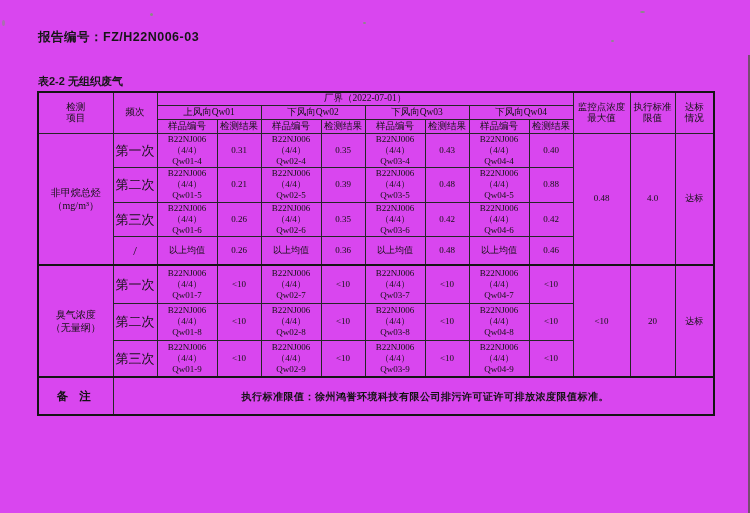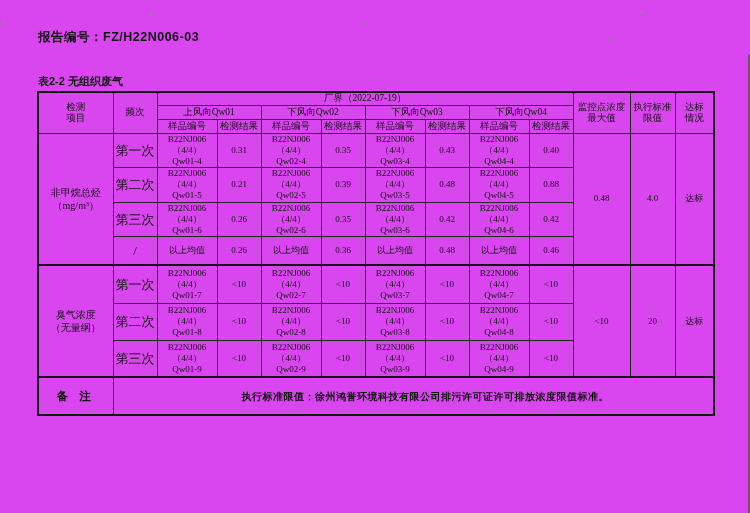--- a/index.html
+++ b/index.html
@@ -95,21 +95,21 @@
       <col style="width:57px">
         <col style="width:45px">
         <col style="width:39px">
     </colgroup>
 
     <tbody>
         <tr class="hr1">
       <td rowspan="3" class="hdr pre">检测
 项目</td>
       <td rowspan="3" class="hdr">频次</td>
-      <td colspan="8" class="hdr">厂界（2022-07-19）</td>
+      <td colspan="8" class="hdr">厂界（2022-07-01）</td>
       <td rowspan="3" class="hdr pre">监控点浓度
 最大值</td>
       <td rowspan="3" class="hdr pre">执行标准
 限值</td>
       <td rowspan="3" class="hdr pre">达标
 情况</td>
     </tr>
 
     <tr class="hr2">
       <td colspan="2" class="hdr">上风向Qw01</td>

